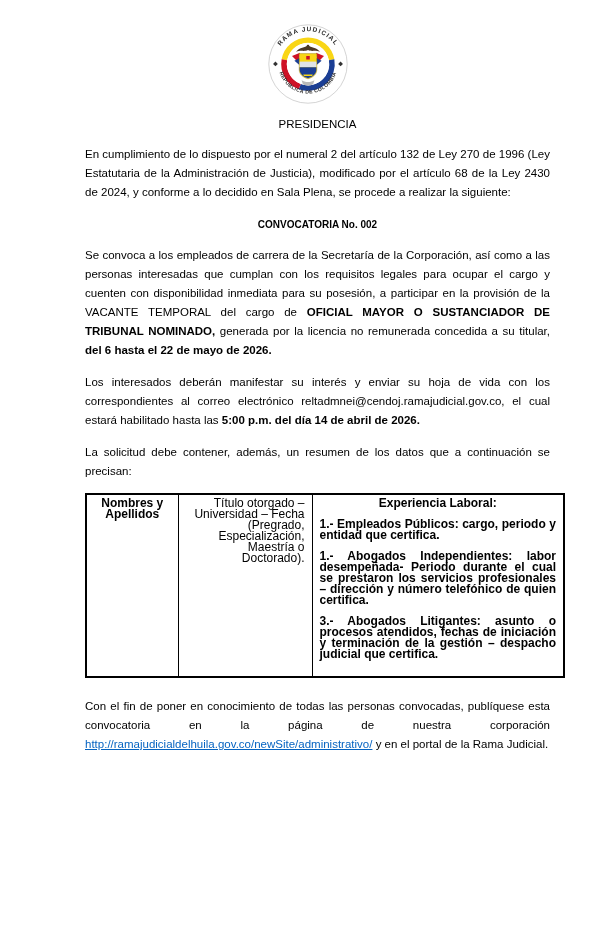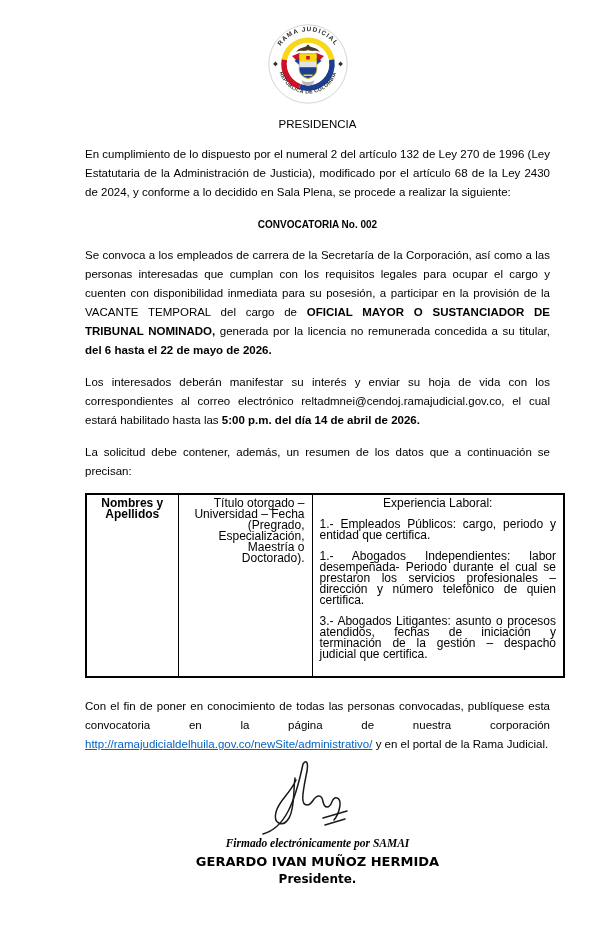--- a/index.html
+++ b/index.html
@@ -31,21 +31,21 @@
     width:478px; table-layout:fixed;
     border:2px solid #000;
   }
   table.req-table td {
     border:1px solid #000; vertical-align:top;
     padding:3px 7px 6px 7px; height:148px;
     font-size:12px; line-height:11px;
   }
   td.c1 { width:92px; font-weight:bold; text-align:center; }
   td.c2 { width:134px; text-align:right; }
-  td.c3 { width:252px; }
+  td.c3 { width:252px;font-weight:bold; }
   .exp-title { text-align:center; margin-bottom:10px; }
   .exp-item { text-align:justify; margin-bottom:10px; }
   .sig-block { margin-top:4px; text-align:center; }
   .sig-scribble { display:block; margin:2px auto 0; }
   .sig-line1 {
     font-family:"Liberation Serif", serif; font-style:italic; font-weight:bold;
     font-size:11.5px; line-height:15px;
   }
   .sig-line2 {
     font-family:"DejaVu Sans", sans-serif; font-weight:bold;
@@ -132,27 +132,14 @@
           <p class="exp-item">1.- Empleados Públicos: cargo, periodo y entidad que certifica.</p>
           <p class="exp-item">1.- Abogados Independientes: labor desempeñada- Periodo durante el cual se prestaron los servicios profesionales – dirección y número telefónico de quien certifica.</p>
           <p class="exp-item">3.- Abogados Litigantes: asunto o procesos atendidos, fechas de iniciación y terminación de la gestión – despacho judicial que certifica.</p>
         </td>
       </tr>
     </tbody>
   </table>
 
   <p class="body-par" style="margin-top:19px;"><span>Con el fin de poner en conocimiento de todas las personas convocadas, publíquese esta convocatoria en la página de nuestra corporación </span><a href="#" class="doc-link">http://ramajudicialdelhuila.gov.co/newSite/administrativo/</a><span> y en el portal de la Rama Judicial.</span></p>
 
-  <div class="sig-block">
-    <svg class="sig-scribble" width="170" height="78" viewBox="0 0 170 78" aria-hidden="true">
-      <g fill="none" stroke="#1a1a1a" stroke-width="1.5" stroke-linecap="round">
-        <path d="M63,22 C57,36 46,42 43,54 C40,66 50,70 56,60 C62,50 60,34 62,20"></path>
-        <path d="M30,76 C52,70 62,44 70,6 C74,0 76,6 73,18 C69,38 68,47 74,47 C80,47 80,38 86,38 C92,38 88,49 94,49 C100,49 98,38 104,40 C110,42 106,56 101,62"></path>
-        <path d="M90,60 L114,53"></path>
-        <path d="M92,67 L112,61"></path>
-      </g>
-    </svg>
-    <div class="sig-line1">Firmado electrónicamente por SAMAI</div>
-    <div class="sig-line2">GERARDO IVAN MUÑOZ HERMIDA</div>
-    <div class="sig-line3">Presidente.</div>
-  </div>
 
 </div>
 
 </body></html>

